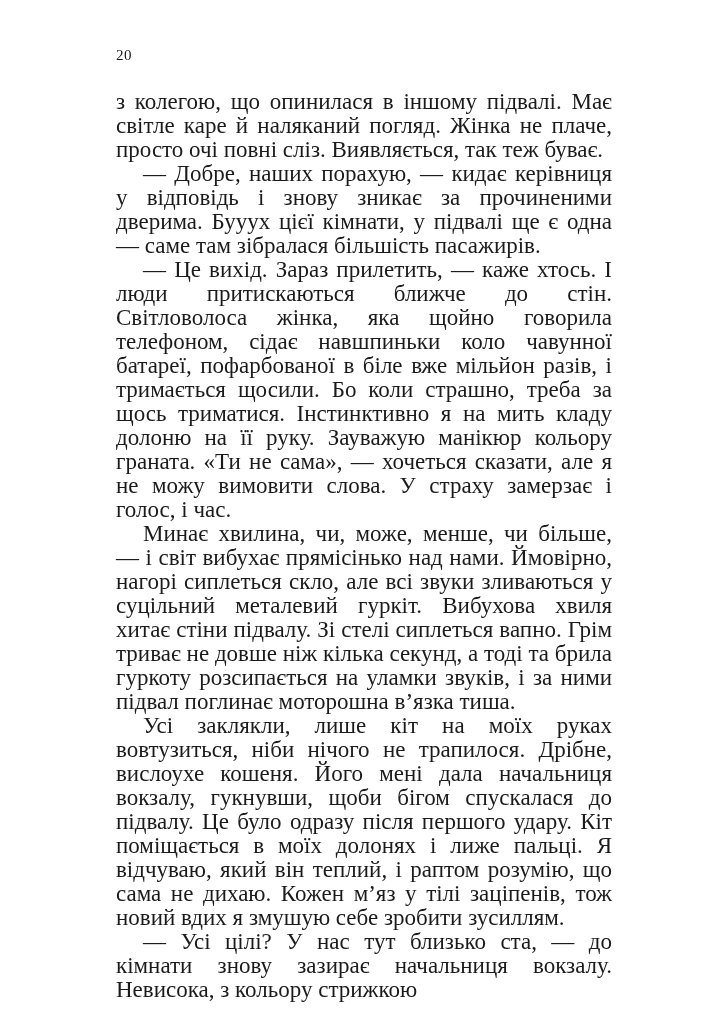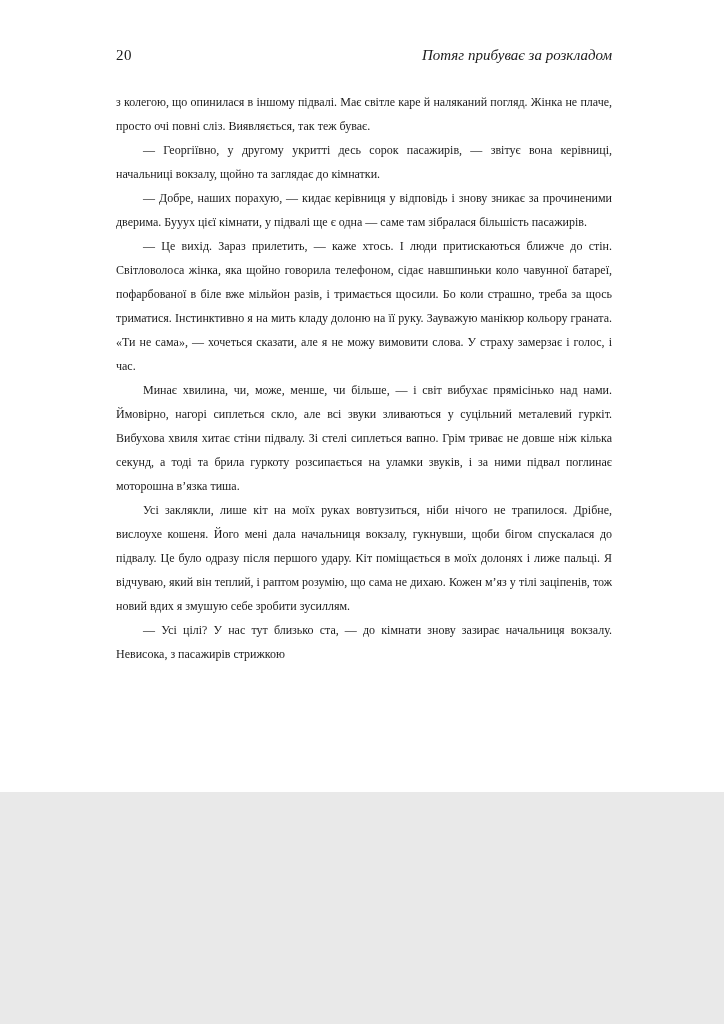--- a/index.html
+++ b/index.html
@@ -8,21 +8,21 @@
   }
   * { box-sizing: border-box; }
   html, body {
     margin: 0;
     padding: 0;
     background: #e9e9e9;
   }
   .page {
     position: relative;
     width: 724px;
-    height: 792px;
+    height: 1024px;
     margin: 0 auto;
     background: var(--background);
     color: var(--text);
     font-family: "Liberation Serif", "DejaVu Serif", serif;
     padding: 46px 112px 0 116px;
     overflow: hidden;
   }
   .page-header {
     display: flex;
     justify-content: space-between;
@@ -31,45 +31,43 @@
     line-height: 18px;
     margin-bottom: 26px;
   }
   .page-number {
     letter-spacing: 0.5px;
   }
   .running-title {
     font-style: italic;
   }
   .text-block {
-    font-size: 12px;
+    font-size: 23px;
     line-height: 24px;
   }
   .para {
     margin: 0;
     text-align: justify;
     text-justify: inter-word;
   }
   .para.indent {
     text-indent: 27px;
   }
 </style>
 </head>
 <body>
 
 <div class="page">
 
   <header class="page-header">
     <span class="page-number">20</span>
-    <span class="running-title">Потяг прибуває за розкладом</span>
   </header>
 
   <main class="text-block">
     <p class="para">з колегою, що опинилася в іншому підвалі. Має світле каре й наляканий погляд. Жінка не плаче, просто очі повні сліз. Виявляється, так теж буває.</p>
-    <p class="para indent">— Георгіївно, у другому укритті десь сорок пасажирів, — звітує вона керівниці, начальниці вокзалу, щойно та заглядає до кімнатки.</p>
     <p class="para indent">— Добре, наших порахую, — кидає керівниця у відповідь і знову зникає за прочиненими дверима. Бууух цієї кімнати, у підвалі ще є одна — саме там зібралася більшість пасажирів.</p>
     <p class="para indent">— Це вихід. Зараз прилетить, — каже хтось. І люди притискаються ближче до стін. Світловолоса жінка, яка щойно говорила телефоном, сідає навшпиньки коло чавунної батареї, пофарбованої в біле вже мільйон разів, і тримається щосили. Бо коли страшно, треба за щось триматися. Інстинктивно я на мить кладу долоню на її руку. Зауважую манікюр кольору граната. «Ти не сама», — хочеться сказати, але я не можу вимовити слова. У страху замерзає і голос, і час.</p>
     <p class="para indent">Минає хвилина, чи, може, менше, чи більше, — і світ вибухає прямісінько над нами. Ймовірно, нагорі сиплеться скло, але всі звуки зливаються у суцільний металевий гуркіт. Вибухова хвиля хитає стіни підвалу. Зі стелі сиплеться вапно. Грім триває не довше ніж кілька секунд, а тоді та брила гуркоту розсипається на уламки звуків, і за ними підвал поглинає моторошна в’язка тиша.</p>
     <p class="para indent">Усі заклякли, лише кіт на моїх руках вовтузиться, ніби нічого не трапилося. Дрібне, вислоухе кошеня. Його мені дала начальниця вокзалу, гукнувши, щоби бігом спускалася до підвалу. Це було одразу після першого удару. Кіт поміщається в моїх долонях і лиже пальці. Я відчуваю, який він теплий, і раптом розумію, що сама не дихаю. Кожен м’яз у тілі заціпенів, тож новий вдих я змушую себе зробити зусиллям.</p>
-    <p class="para indent">— Усі цілі? У нас тут близько ста, — до кімнати знову зазирає начальниця вокзалу. Невисока, з пасажирів стрижкою</p>
+    <p class="para indent">— Усі цілі? У нас тут близько ста, — до кімнати знову зазирає начальниця вокзалу. Невисока, з кольору стрижкою</p>
   </main>
 
 </div>
 
 </body></html>

